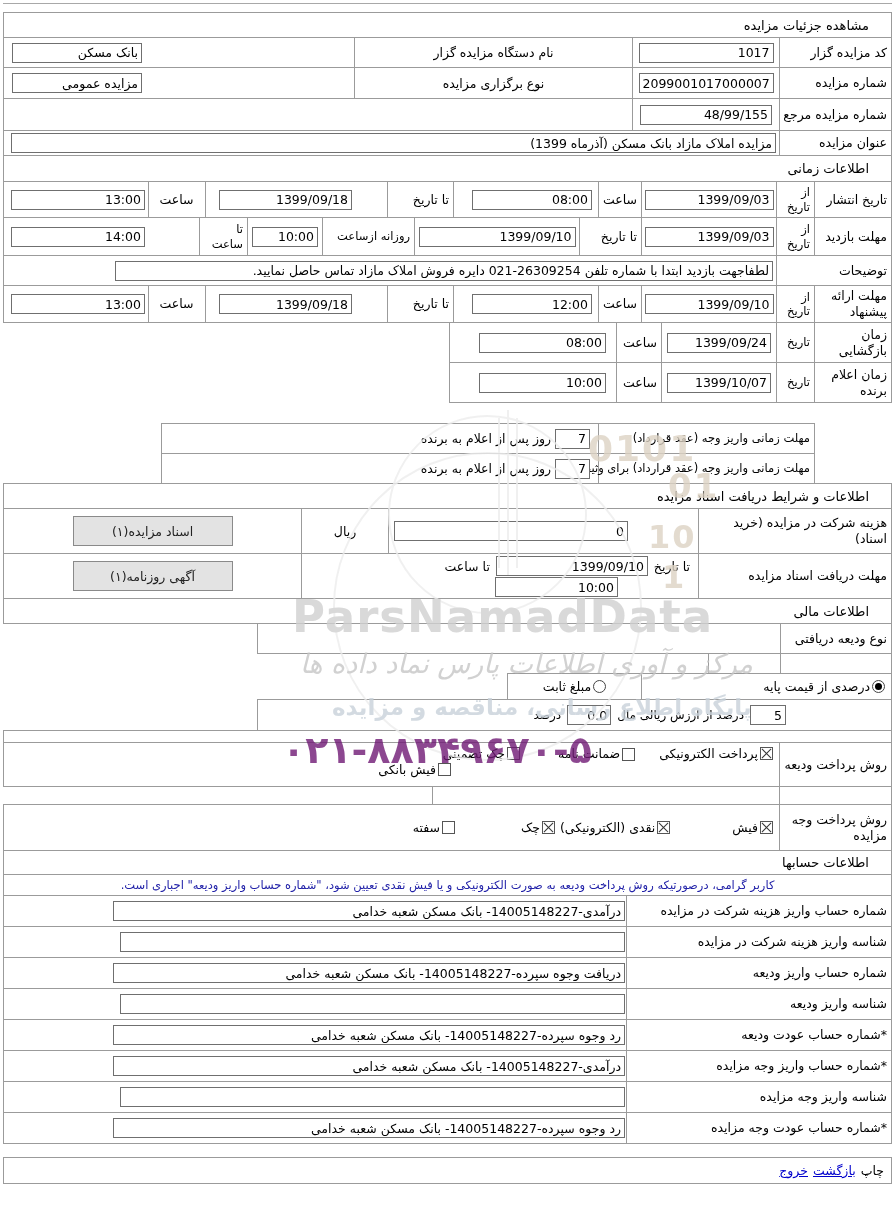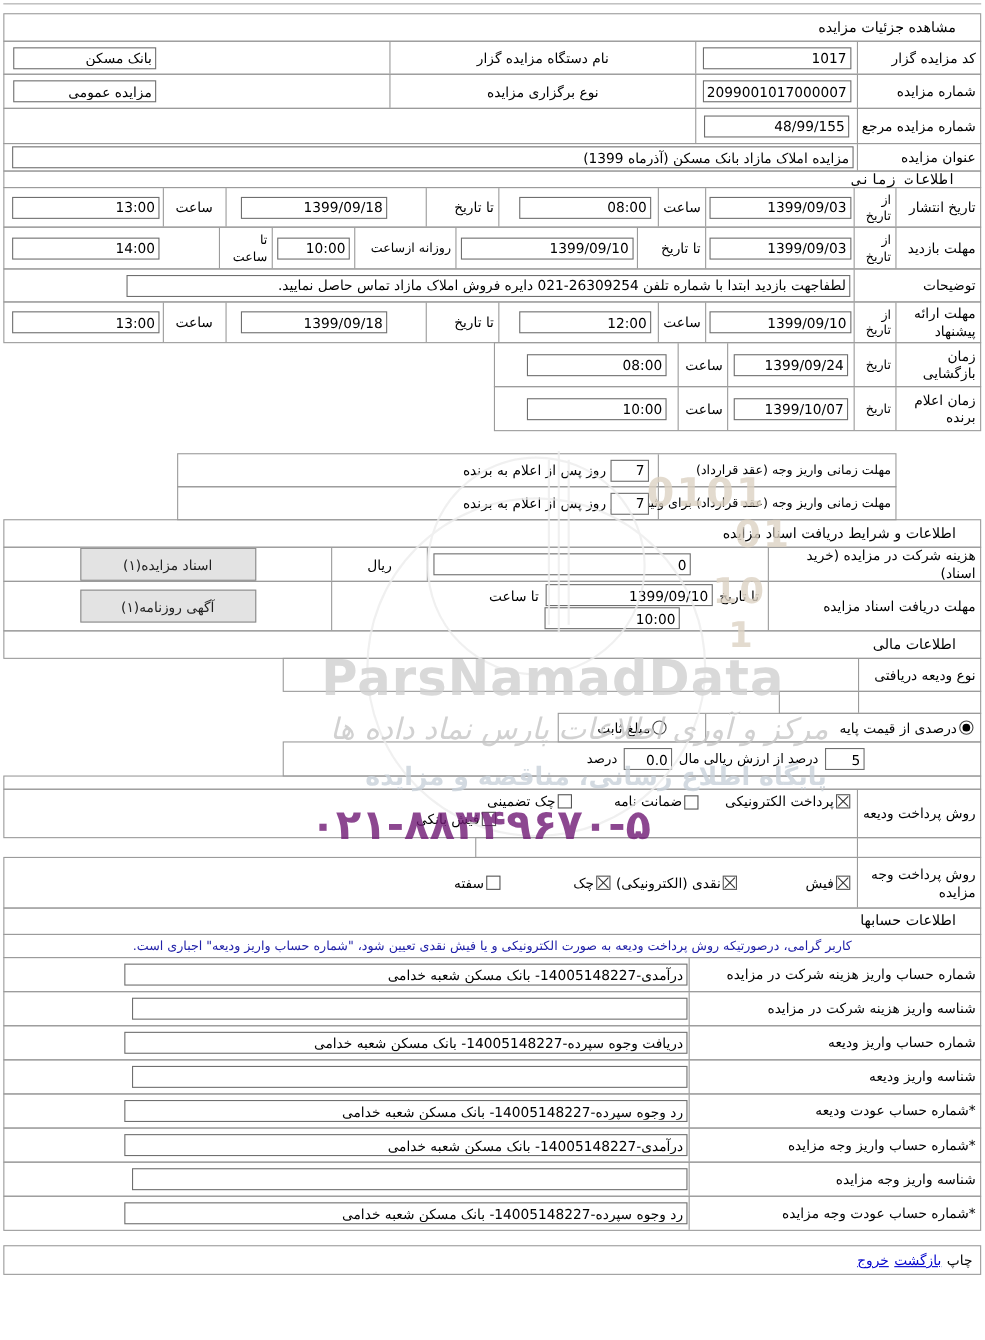--- a/index.html
+++ b/index.html
@@ -94,21 +94,21 @@
       <div class="cell" style="flex:1;"></div>
     </div>
 
     <div class="trow" style="height:26px;">
       <div class="cell lbl" style="width:112px;">عنوان مزایده</div>
       <div class="cell" style="flex:1;">
         <input class="ibox" style="width: 765px;" value="مزایده املاک مازاد بانک مسکن (آذرماه 1399)">
       </div>
     </div>
 
-    <div class="hdr" style="height:16px;font-family:Liberation Mono, monospace;">
+    <div class="hdr" style="height:27px;">
         <span>اطلاعات زمانی</span>
       </div>
 
     <div class="trow" style="height:37px;">
       <div class="cell lbl" style="width:77px;">تاریخ انتشار</div>
       <div class="cell lbl" style="width:38px;font-size:11.5px;">از تاریخ</div>
       <div class="cell" style="width:135px;justify-content:center;">
         <input class="ibox num" style="width: 129px;" value="1399/09/03">
       </div>
       <div class="cell lbl" style="width:43px;">ساعت</div>
@@ -210,21 +210,21 @@
       <div class="cell" style="flex:1;padding-right:8px;gap:4px;">
         <input class="ibox num" style="width: 35px;" value="7">
         <span>روز پس از اعلام به برنده</span>
       </div>
     </div>
 
     <div class="hdr" style="height:26px;">
         <span>اطلاعات و شرایط دریافت اسناد مزایده</span>
       </div>
 
-    <div class="trow" style="height:32px;">
+    <div class="trow" style="height:46px;">
       <div class="cell lbl" style="width:193px;">هزینه شرکت در مزایده (خرید اسناد)</div>
       <div class="cell" style="width:310px;justify-content:flex-end;">
         <input class="ibox num" style="width: 234px; margin-left: 2px;" value="0">
       </div>
       <div class="cell" style="width:87px;justify-content:center;">ریال</div>
       <div class="cell" style="flex:1;justify-content:center;">
         <button class="btn">اسناد مزایده(۱)</button>
       </div>
     </div>
 

